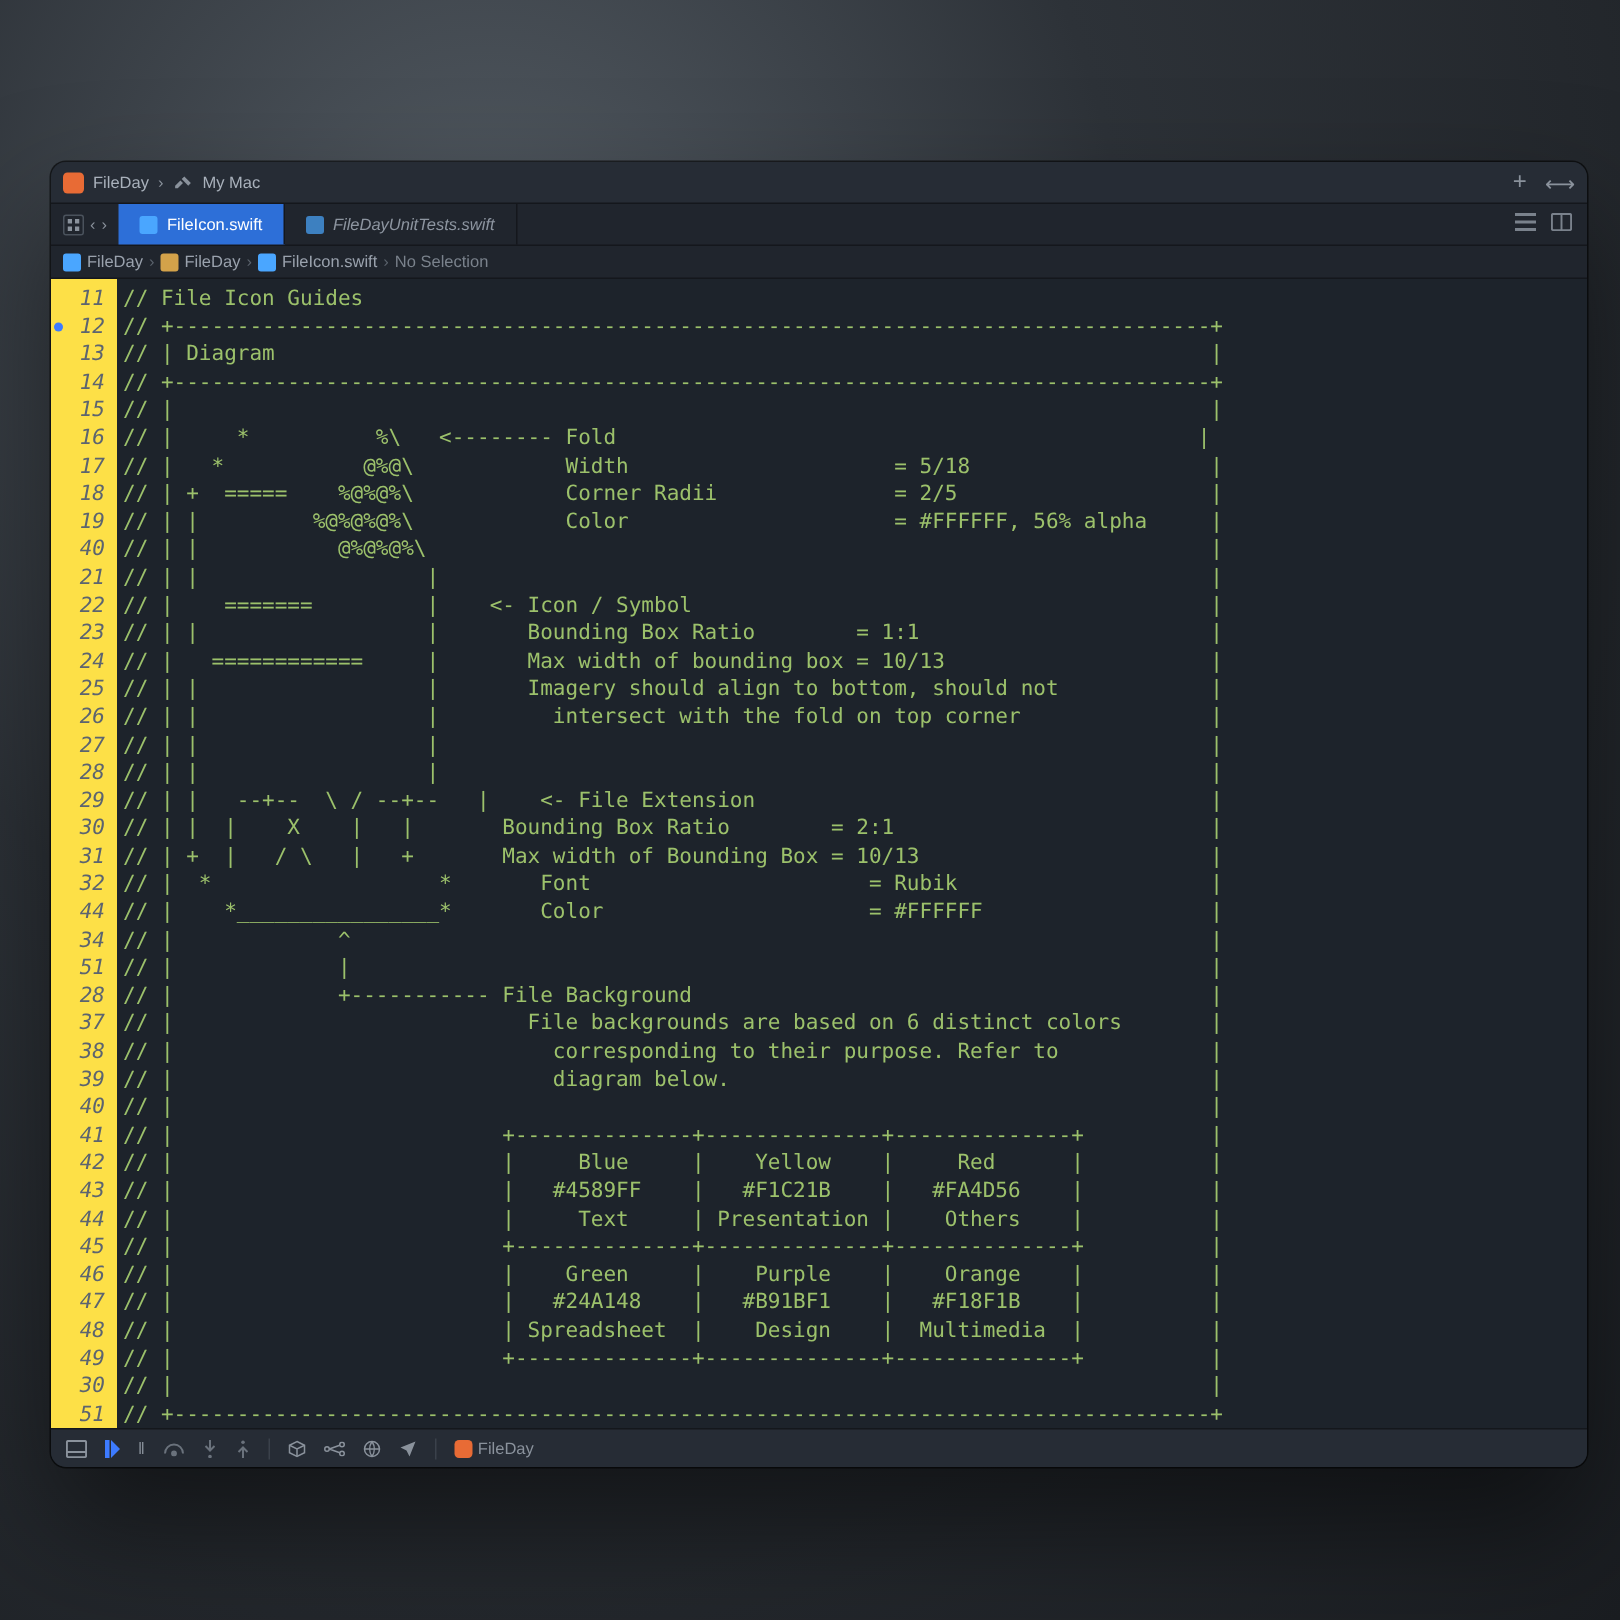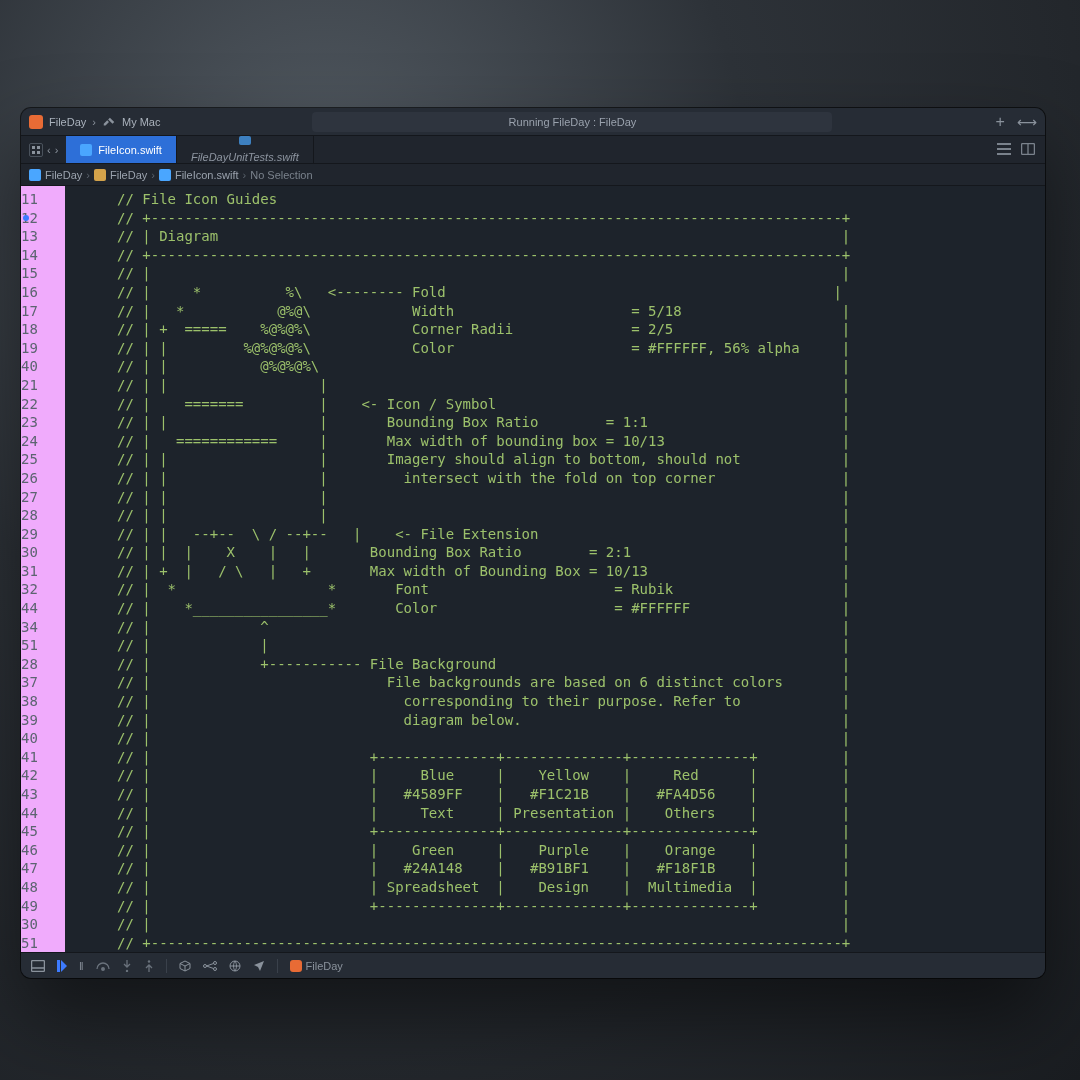--- a/index.html
+++ b/index.html
@@ -4,21 +4,21 @@
 <style>
   * { box-sizing: border-box; margin: 0; padding: 0; }
   html, body {
     width: 1080px; height: 1080px;
     background: radial-gradient(ellipse at 30% 20%, #555d65 0%, #2d3238 40%, #1a1d21 100%);
     font-family: ui-sans-serif, "Helvetica Neue", Arial, sans-serif;
     overflow: hidden;
   }
   .window {
     position: absolute;
-    left: 21px; top: 108px;
+    left: 34px; top: 108px;
     width: 1024px; height: 870px;
     background: #1f242c;
     border-radius: 10px;
     box-shadow: 0 40px 80px rgba(0,0,0,.5), 0 0 0 1px rgba(0,0,0,.6);
     display: flex; flex-direction: column;
     overflow: hidden;
   }
   
   .toolbar {
     height: 28px;
@@ -54,21 +54,21 @@
   }
   .tabstrip .navbtns { display:flex; align-items:center; gap:4px; padding:0 8px; }
   .navbtns .sq { width:14px;height:14px;border:1px solid #4a525c;border-radius:2px;display:flex;align-items:center;justify-content:center;}
   .tab {
     display:flex; align-items:center; gap:6px;
     padding:0 14px; border-right:1px solid #14171c;
     cursor:pointer;
   }
   .tab.active { background:#2d6fd8; color:#fff; }
   .tab .swift-icon { width:12px;height:12px;background:#4aa6ff;border-radius:2px; }
-  .tab.inactive { font-style: italic; color:#8d95a0;flex-direction:column; }
+  .tab.inactive { font-style: italic; color:#8d95a0; }
   .tabstrip .rightctl { margin-left:auto; display:flex; align-items:center; gap:10px; padding:0 10px; color:#7a828c;}
 
   
   .jumpbar {
     height: 22px;
     display:flex; align-items:center;
     padding:0 8px; gap:2px;
     background:#20252d;
     border-bottom:1px solid #14171c;
     font-size:11px; color:#9aa2ad;
@@ -81,37 +81,39 @@
 
   
   .editor {
     flex:1; display:flex; overflow:hidden;
     background:#1d232b;
     font-family: ui-monospace, "SF Mono", Menlo, Consolas, monospace;
     font-size: 14px;
   }
   .gutter {
     width: 44px; padding: 4px 8px 4px 0;
+    text-align: right;
     color:#5c6470;
-    background:#f0abfc;
+    background:#fde047;
     user-select:none;
     position:relative;
+    font-style:italic;
   }
   .gutter .ln { height: 18.6px; line-height:18.6px; }
   .gutter .dot {
     position:absolute; left:2px; width:6px;height:6px;border-radius:50%;
     background:#3d7bff;
   }
   .code {
     flex:1; padding:4px 0 4px 4px;
     color:#4a525c;
     white-space: pre; overflow:hidden;
     line-height:18.6px;
   }
-  .code .cl { height:18.6px;margin-left:48px; }
+  .code .cl { height:18.6px; }
   .comment { color:#9cc16b; }
 
   
   .bottombar {
     height: 26px;
     display:flex; align-items:center; gap:12px;
     padding:0 10px;
     background:#262c35;
     border-top:1px solid #14171c;
     color:#8a929c; font-size:11px;
@@ -131,23 +133,20 @@
       <span>FileDay</span>
       <span class="chev">›</span>
       <span class="icon hammer-icon">
         <svg viewBox="0 0 16 16">
             <path d="M2 10l4-4 2 2-4 4H2v-2zm5-5l2-2 5 5-2 2-5-5z"></path>
           </svg>
       </span>
       <span>My Mac</span>
     </div>
     <div class="spacer"></div>
-    <div class="statusbar">
-      <span>Running FileDay : FileDay</span>
-    </div>
     <div class="right">
       <span class="icon" style="font-size:16px;">+</span>
       <span class="icon" style="font-size:14px;">⟷</span>
     </div>
   </div>
 
   <div class="tabstrip">
     <div class="navbtns">
       <span class="sq">
         <svg width="8" height="8" viewBox="0 0 8 8">

